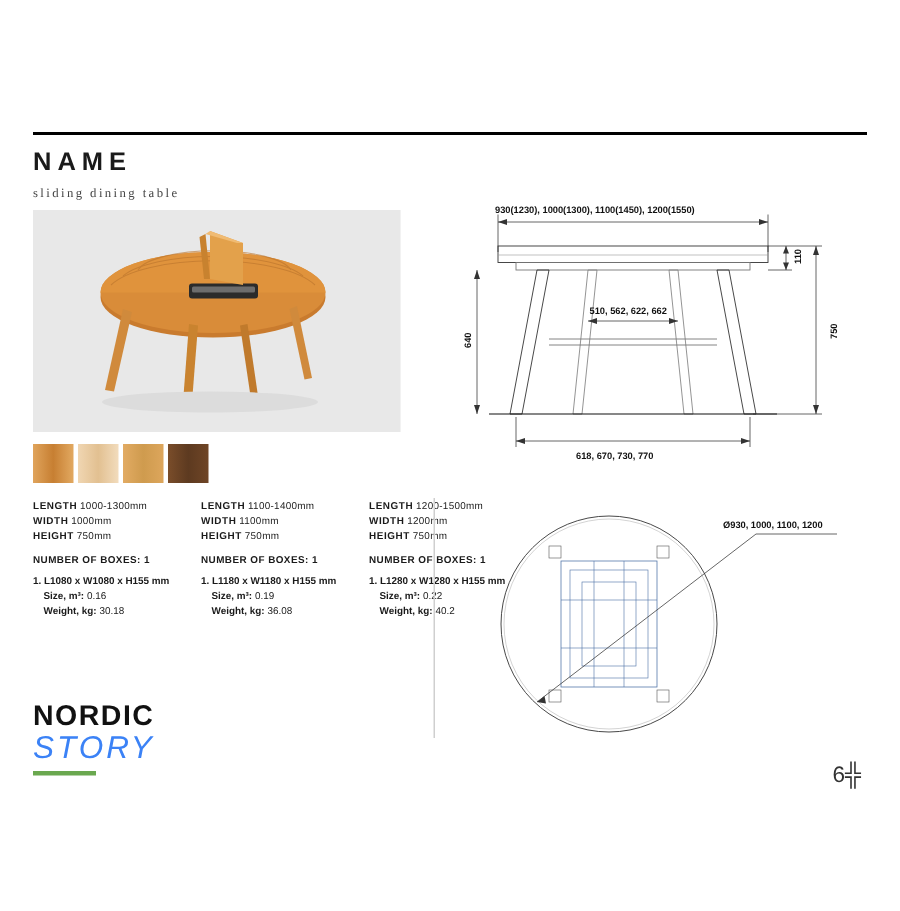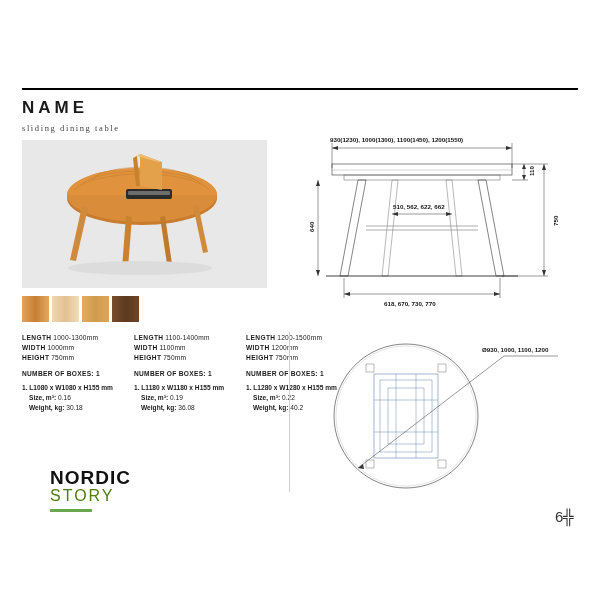--- a/index.html
+++ b/index.html
@@ -38,23 +38,23 @@
   .v{letter-spacing:.2px;}
   .boxes{font-weight:bold;margin-top:5px;letter-spacing:.3px;}
   .item{margin-top:4px;}
   .item .lbl{font-weight:bold;}
   .dims{font-weight:bold;}
 
   
   .vdiv{position:absolute;left:289px;top:332px;width:1px;height:160px;background:#cfcfcf;}
 
   
-  .logo{position:absolute;left:22px;top:468px;margin-left:28px;}
+  .logo{position:absolute;left:22px;top:468px;}
   .logo .n{font-size:19px;font-weight:bold;letter-spacing:1px;color:#111;line-height:1.05;}
-  .logo .s{font-size:16px;letter-spacing:2px;color:#4d7c0f;line-height:1.05;}
+  .logo .s{font-size:21px;letter-spacing:2px;color:#3b82f6;line-height:1.05;font-style:italic;}
   .logo .bar{width:42px;height:3px;background:#6aa84f;margin-top:4px;}
 
   
   .pagenum{position:absolute;right:26px;bottom:82px;font-size:15px;color:#333;}
 
   
   .draw-top{position:absolute;left:296px;top:126px;width:282px;height:190px;}
   .draw-bot{position:absolute;left:296px;top:328px;width:282px;height:172px;}
   .draw-top svg,.draw-bot svg{display:block;}
   .dimtxt{font-family:"Liberation Sans",sans-serif;font-size:6.2px;fill:#111;}

